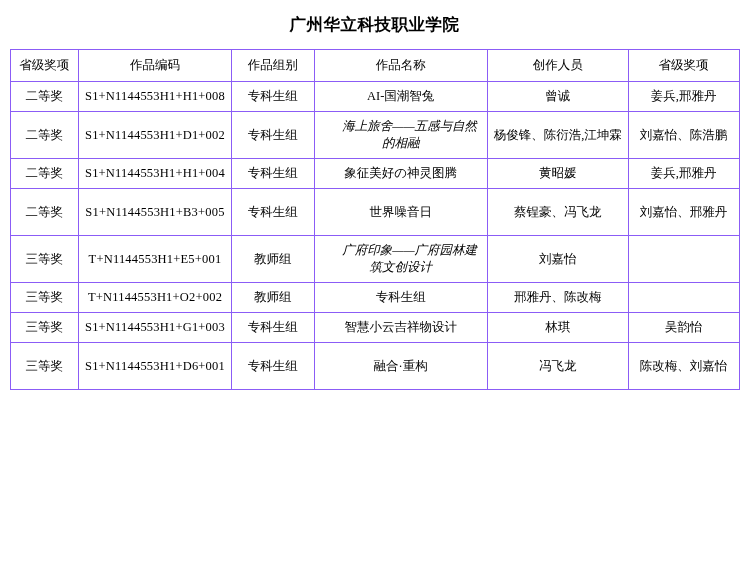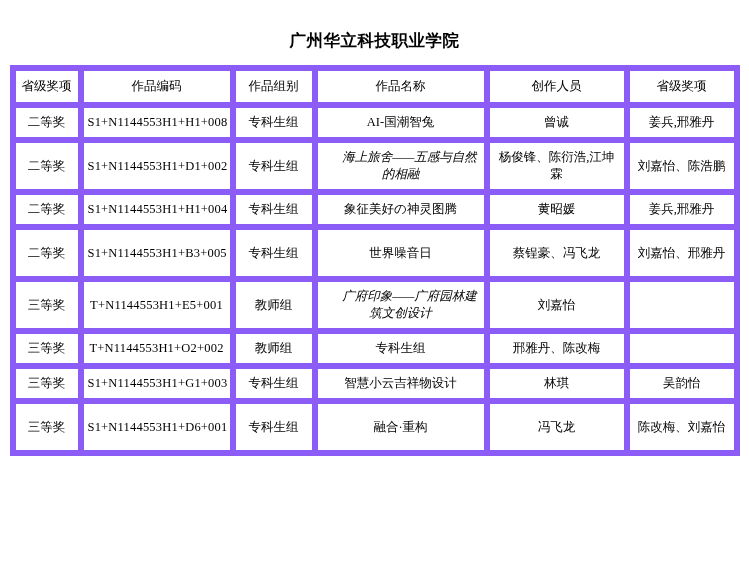--- a/index.html
+++ b/index.html
@@ -16,40 +16,40 @@
   }
   .page {
     width: 749px;
     height: 564px;
     box-sizing: border-box;
     padding: 0;
     position: relative;
   }
   .title-block {
     text-align: center;
-    padding-top: 26px;
+    padding-top: 10px;
   }
   .title-line {
     font-weight: bold;
     font-size: 16.5px;
     line-height: 30px;
     letter-spacing: 0.5px;
   }
   .title-line.second {
     font-size: 16.5px;
   }
   table.award-table {
     border-collapse: collapse;
     width: 730px;
     margin: 9px auto 0 auto;
     table-layout: fixed;
   }
   table.award-table th,
   table.award-table td {
-    border: 6px solid #8b5cf6;
+    border: 1px solid #8b5cf6;
     font-size: 12.5px;
     line-height: 17px;
     padding: 6px 4px;
     vertical-align: middle;
     text-align: center;
     font-family: "Liberation Serif", serif;
   }
   table.award-table th {
     font-weight: normal;
     padding: 7px 4px;

